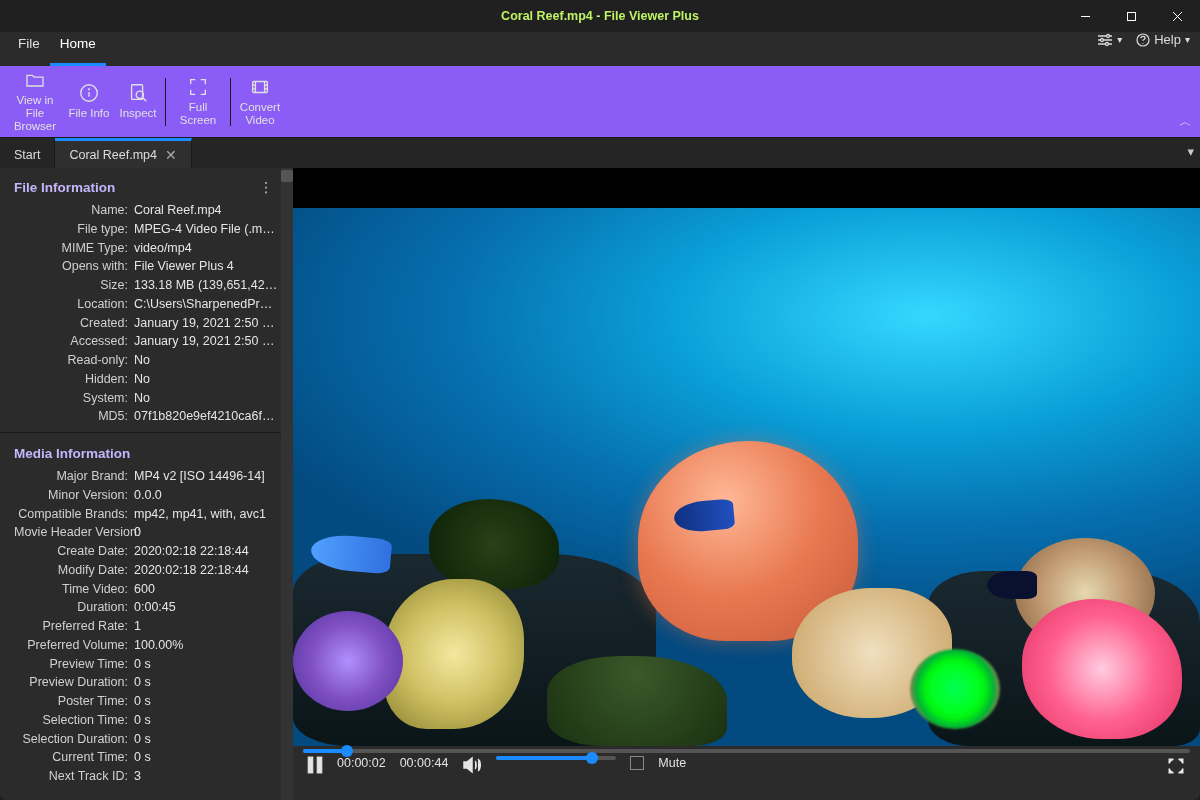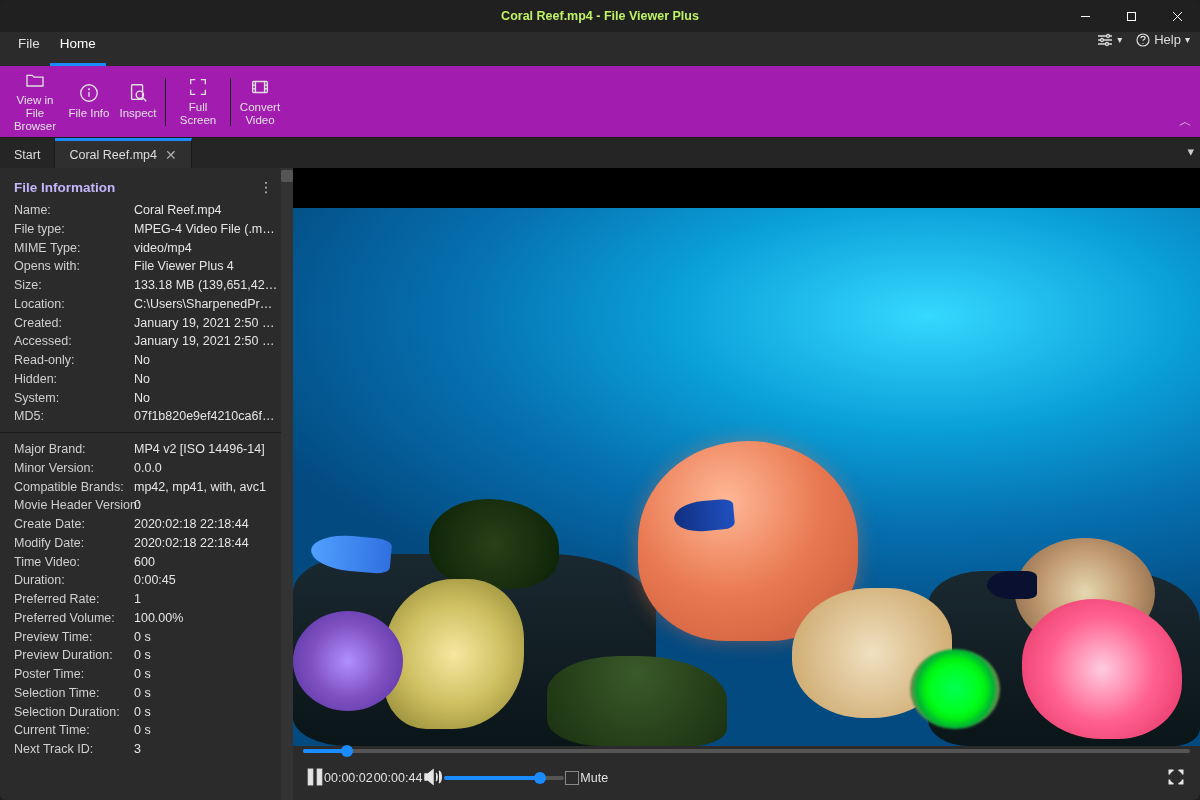--- a/index.html
+++ b/index.html
@@ -6,37 +6,37 @@
 body{background:#1e1e1e;width:1200px;height:800px;overflow:hidden;color:#ccc;font-size:13px;border-radius:6px}
 .titlebar{height:32px;background:#202020;display:flex;align-items:center;justify-content:center;position:relative}
 .titlebar-text{color:#bef264;font-size:12.5px;font-weight:700}
 .window-controls{position:absolute;right:0;top:0;display:flex;height:32px}
 .win-btn{width:46px;height:32px;display:flex;align-items:center;justify-content:center;color:#fff}
 .menubar{height:34px;background:#2b2b2b;display:flex;padding:0 8px;position:relative}
 .menu-item{padding:4px 10px;color:#e0e0e0;font-size:13.5px;cursor:pointer}
 .menu-item.active{color:#fff;border-bottom:3px solid #1a8cff;padding-bottom:6px}
 .menubar-right{position:absolute;right:10px;display:flex;align-items:center;gap:14px}
 .icon-btn{display:flex;align-items:center;color:#ddd;cursor:pointer;font-size:13px;gap:4px}
-.toolbar{height:72px;background:#a21caf;display:flex;align-items:center;padding:4px 6px;border-bottom:1px solid #1a1a1a;position:relative}
+.toolbar{height:72px;background:#8b5cf6;display:flex;align-items:center;padding:4px 6px;border-bottom:1px solid #1a1a1a;position:relative}
 .tool{width:58px;height:64px;display:flex;flex-direction:column;align-items:center;justify-content:center;gap:2px;color:#e0e0e0;font-size:11.5px;text-align:center;line-height:1.15;cursor:pointer;border-radius:2px}
 .tool svg{width:22px;height:22px;stroke:#e0e0e0;fill:none;stroke-width:1.5;margin-bottom:1px}
 .tabbar{height:30px;background:#252525;display:flex;align-items:stretch;position:relative}
 .tab{padding:0 14px;display:flex;align-items:center;gap:8px;color:#ddd;font-size:12.5px;border-right:1px solid #1a1a1a;border-top:3px solid transparent;cursor:pointer}
 .tab.active{background:#2f2f2f;border-top:3px solid #1a8cff}
 .tab .x{color:#aaa;font-size:14px}
 .main{display:flex;height:632px}
 .sidebar{width:293px;background:#2b2b2b;display:flex;overflow:hidden}
 .sidebar-inner{flex:1;overflow-y:auto;padding:6px 0 6px 12px}
 .scrollbar{width:12px;background:#333}
 .thumb{width:100%;height:12px;background:#555;border-radius:2px;position:relative;top:2px}
 .section-hdr{display:flex;justify-content:space-between;align-items:center;padding:6px 4px 6px 2px}
 .section-title{color:#c4b5fd;font-weight:600;font-size:13.5px}
 .dots{color:#ccc;letter-spacing:0;line-height:0.4;font-size:14px;padding-right:4px}
 .kv{display:flex;font-size:12.5px;color:#ddd;line-height:1.5;padding:0 2px}
-.kv .k{width:120px;color:#d0d0d0;padding-right:6px;white-space:nowrap}
+.kv .k{width:120px;text-align:right;color:#d0d0d0;padding-right:6px;white-space:nowrap}
 .kv .v{color:#e5e5e5;flex:1;overflow:hidden;text-overflow:ellipsis;white-space:nowrap}
 .divider{height:6px;border-top:1px solid #1a1a1a;margin:6px -12px 2px -12px}
 .content{flex:1;background:#000;display:flex;flex-direction:column}
 .video-area{flex:1;display:flex;align-items:center;justify-content:center;overflow:hidden;position:relative;padding-top:40px}
 .reef{width:100%;height:100%;position:relative}
 .reef-bg{position:absolute;inset:0;background:
   radial-gradient(ellipse 80% 60% at 70% 20%, #35d8ff 0%, #0aa0d8 35%, #0670b0 65%, #034a80 100%);}
 .coral-layer{position:absolute;bottom:0;left:0;right:0;height:65%;}
 .coral{position:absolute;border-radius:50% 50% 40% 40%;filter:blur(0.5px)}
 .c1{bottom:30%;left:38%;width:220px;height:200px;background:radial-gradient(circle at 40% 30%,#ffb896,#e87850,#c4593a);box-shadow:0 0 20px rgba(232,120,80,.4)}
@@ -52,21 +52,21 @@
 .f1{top:30%;left:42%;background:linear-gradient(90deg,#103080,#2050c0);transform:rotate(-5deg)}
 .f2{top:40%;left:2%;width:80px;height:35px;background:linear-gradient(90deg,#50a0ff,#3070e0);transform:rotate(5deg)}
 .f3{top:50%;right:18%;width:50px;height:28px;background:#0a1030}
 .rock{position:absolute;background:linear-gradient(#1a2830,#0a1518);border-radius:20% 30% 10% 15%}
 .r1{bottom:0;left:0;width:40%;height:55%}
 .r2{bottom:0;right:0;width:30%;height:50%}
 .seekbar{height:10px;background:#2b2b2b;padding:2px 10px;display:flex;align-items:center}
 .seek-track{flex:1;height:4px;background:#555;position:relative;border-radius:2px}
 .seek-fill{position:absolute;left:0;top:0;height:4px;width:5%;background:#1a8cff;border-radius:2px}
 .seek-knob{position:absolute;left:5%;top:-4px;width:12px;height:12px;background:#1a8cff;border-radius:50%;transform:translateX(-50%)}
-.controls{height:44px;background:#2b2b2b;display:flex;align-items:center;padding:0 14px;gap:1px}
+.controls{height:44px;background:#2b2b2b;display:flex;align-items:flex-start;padding:0 14px;gap:14px}
 .controls svg{stroke:#e5e5e5;fill:#e5e5e5}
 .time{color:#e2e2e2;font-size:12.5px}
 .vol-track{width:120px;height:4px;background:#555;border-radius:2px;position:relative}
 .vol-fill{height:4px;width:80%;background:#1a8cff;border-radius:2px}
 .vol-knob{position:absolute;left:80%;top:-4px;width:12px;height:12px;background:#1a8cff;border-radius:50%;transform:translateX(-50%)}
 .checkbox{width:14px;height:14px;border:1px solid #888;display:inline-block}
 .chevron-collapse{position:absolute;right:8px;bottom:6px;color:#ddd;cursor:pointer}
 .tab-drop{position:absolute;right:6px;top:6px;color:#ccc;cursor:pointer}
 </style>
 </head>
@@ -230,20 +230,23 @@
         </div>
         <div class="kv">
           <span class="k">System:</span>
           <span class="v">No</span>
         </div>
         <div class="kv">
           <span class="k">MD5:</span>
           <span class="v">07f1b820e9ef4210ca6fca02668c...</span>
         </div>
         <div class="divider"></div>
+        <div class="section-hdr">
+          <span class="section-title">Media Information</span>
+        </div>
         <div class="kv">
           <span class="k">Major Brand:</span>
           <span class="v">MP4 v2 [ISO 14496-14]</span>
         </div>
         <div class="kv">
           <span class="k">Minor Version:</span>
           <span class="v">0.0.0</span>
         </div>
         <div class="kv">
           <span class="k">Compatible Brands:</span>

